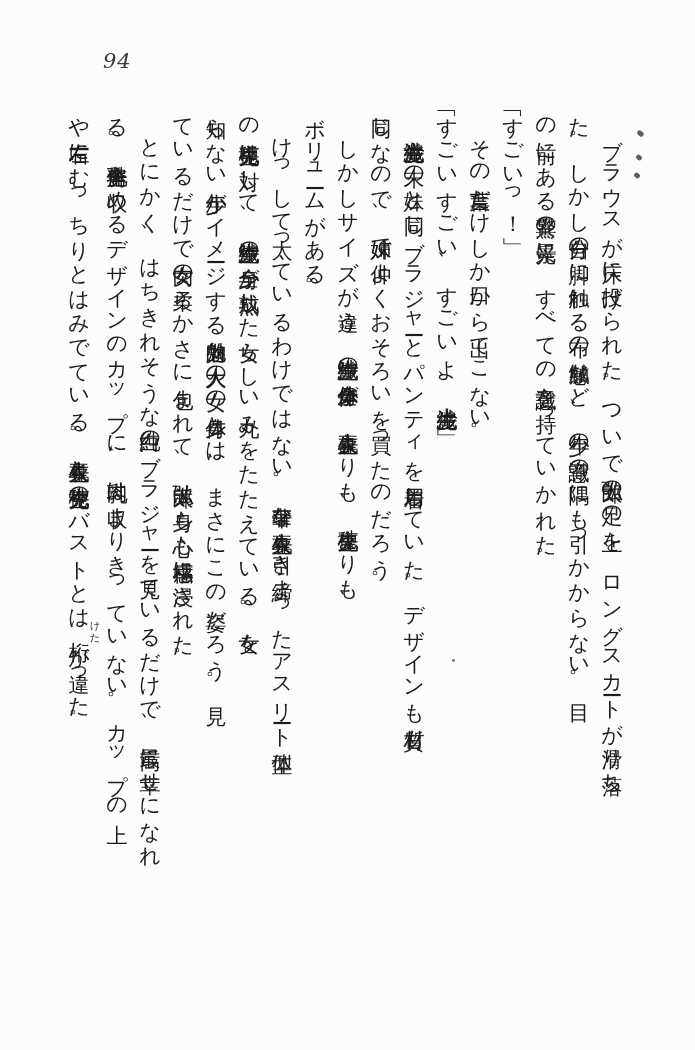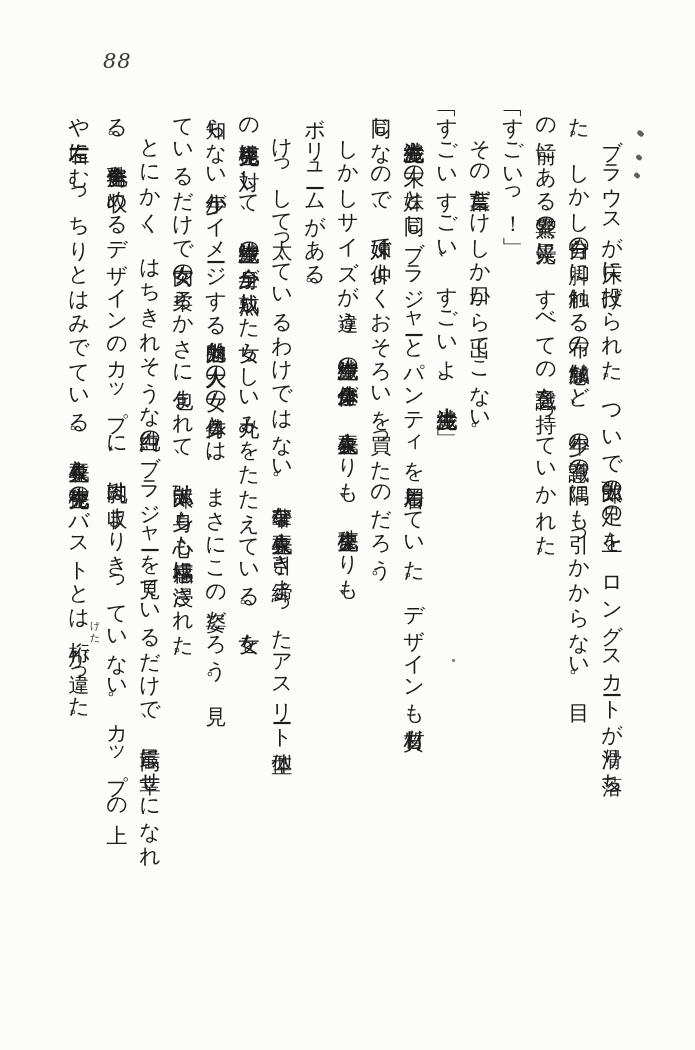--- a/index.html
+++ b/index.html
@@ -56,21 +56,21 @@
   .a1 { left: 637px; top: 131px; width: 7px; height: 5px; transform: rotate(38deg); }
   .a2 { left: 636px; top: 155px; width: 6px; height: 5px; transform: rotate(38deg); }
   .a3 { left: 634px; top: 173px; width: 6px; height: 5px; transform: rotate(38deg); }
   .a4 { left: 452px; top: 659px; width: 3px; height: 3px; opacity: 0.6; }
 </style>
 </head>
 <body>
 
 <div class="page">
 
-  <div class="page-number">88</div>
+  <div class="page-number">94</div>
 
   <div class="text-block">
     <div class="tline">　ブラウスが床に投げられた。ついで弘太郎の足の上を、ロングスカートが滑り落ち</div>
     <div class="tline">た。しかし自分の脚に触れる布の感触など、少年の意識の隅にも引っかからない。目</div>
     <div class="tline">の前にある驚異の光景に、すべての意識を持っていかれた。</div>
     <div class="tline">「すごいっ！」</div>
     <div class="tline">　その言葉だけしか口から出てこない。</div>
     <div class="tline">「すごいすごい、すごいよ、沙織先生！」</div>
     <div class="tline">　沙織先生も末の妹と同じブラジャーとパンティを着用していた。デザインも材質も</div>
     <div class="tline">同じなので、姉妹で仲よくおそろいを買ったのだろう。</div>

